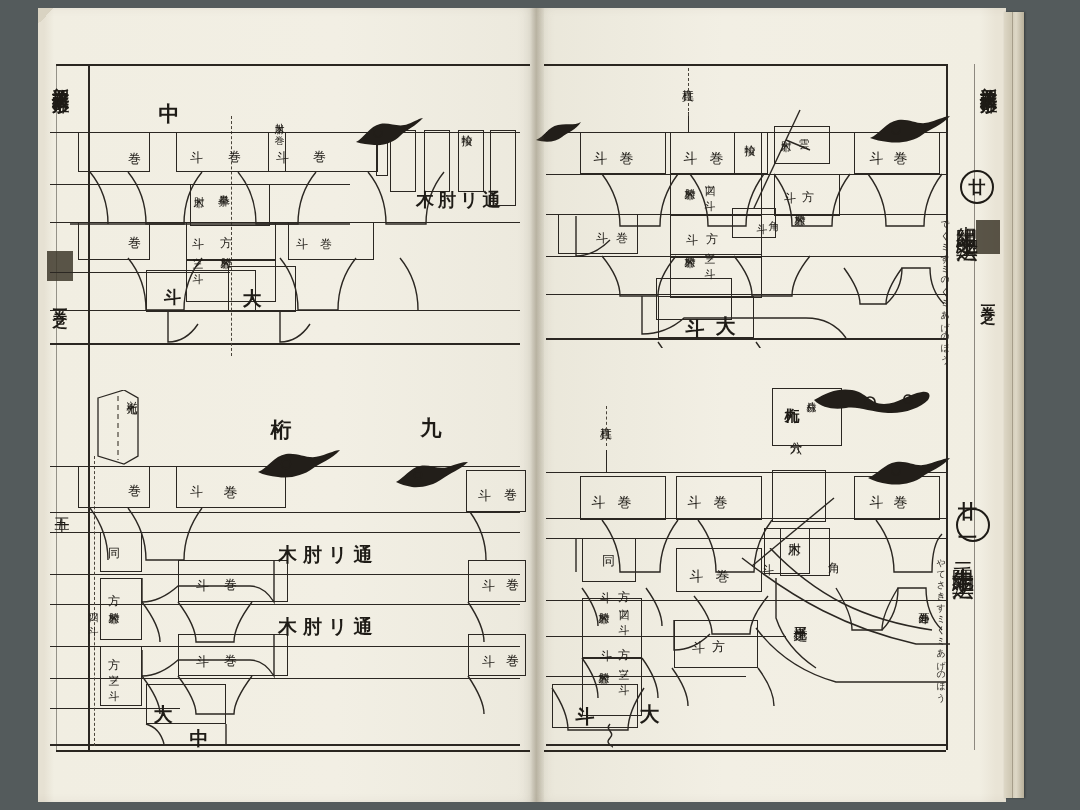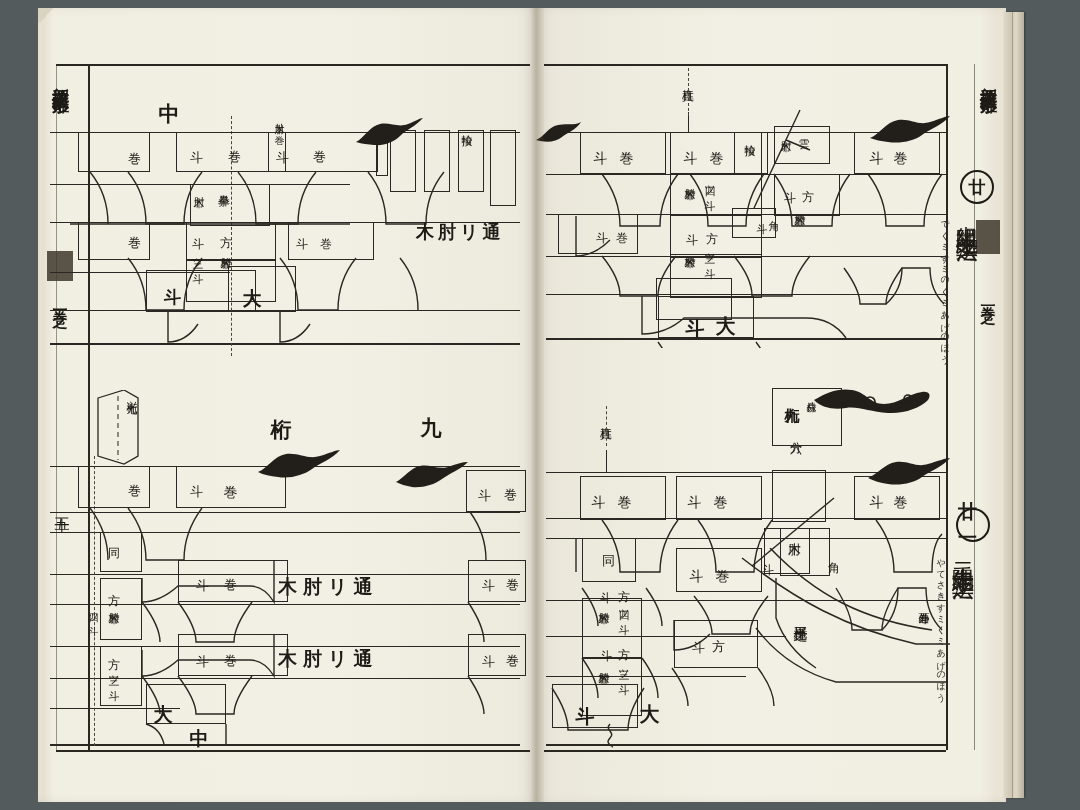--- a/index.html
+++ b/index.html
@@ -42,21 +42,21 @@
   .ln{position:absolute;background:#2b2722;}
   .hl{height:1.3px;}   
   .vl{width:1.3px;}    
   .thin{background:#3a352d;}
   .dash-v{position:absolute;width:0;border-left:1.2px dashed #4a443a;}
   .box{position:absolute;border:1.4px solid #2b2722;box-sizing:border-box;background:transparent;}
 
   
   .v{writing-mode:vertical-rl;text-orientation:upright;white-space:nowrap;
      font-family:"DejaVu Sans","Liberation Sans",sans-serif;color:#1e1b16;line-height:1;}
-  .h{white-space:nowrap;color:#1e1b16;margin-top:32px;}
+  .h{white-space:nowrap;color:#1e1b16;}
 
   
   .margin-title{position:absolute;font-weight:bold;letter-spacing:2px;}
   .sec-head{position:absolute;}
   .sec-num{position:absolute;width:30px;height:30px;border:2px solid #1e1b16;border-radius:50%;
      display:flex;align-items:center;justify-content:center;font-size:17px;color:#1e1b16;font-weight:bold;}
   .furi{position:absolute;font-size:9px;color:#2a2620;letter-spacing:1px;}
 
   
   .lbl{position:absolute;color:#1e1b16;}

